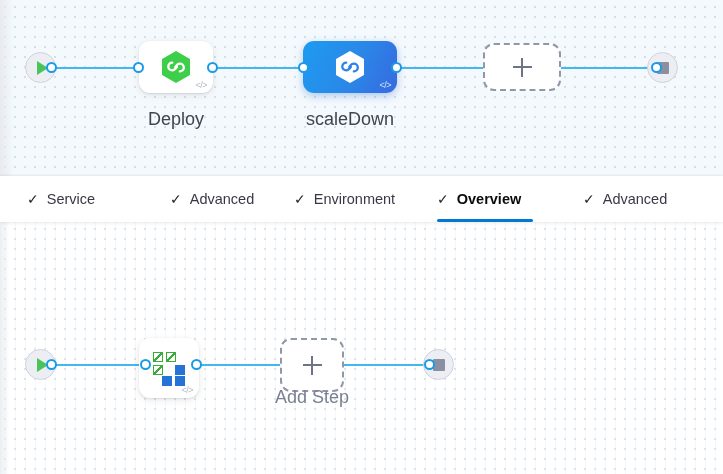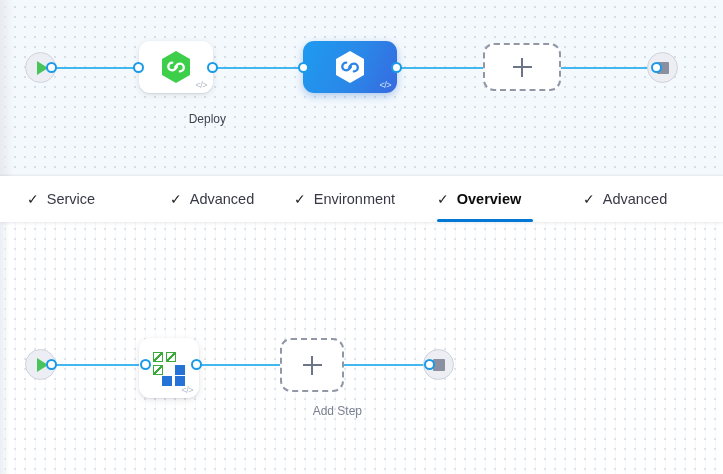--- a/index.html
+++ b/index.html
@@ -114,22 +114,22 @@
   }
   .code-badge {
     position: absolute; right: 6px; bottom: 3px;
     font-size: 9px; line-height: 1; color: #b4bbc6;
     font-family: "Liberation Sans", sans-serif; letter-spacing: -0.5px;
   }
   .node-card.selected .code-badge { color: #cfe4fa; }
 
   .node-label {
     position: absolute;
-    text-align: right;
-    font-size: 12px;
+    text-align: center;
+    font-size: 18px;
     color: #41444f;
     line-height: 19px;
     z-index: 2;
   }
   .node-label.muted { color: #7a8091; }
 
   .add-box {
     position: absolute;
     border-radius: 11px;
     border: 2px dashed #9297a8;
@@ -196,20 +196,21 @@
         <polygon points="16,1 30,9 30,25 16,33 2,25 2,9" fill="#ffffff"></polygon>
         <g fill="none" stroke="#2d85e8" stroke-width="2.4" stroke-linecap="round">
           <path d="M12.2 12.6 a3.9 3.9 0 1 0 0 7.8 c2.6 0 3.4 -1.6 4.6 -3.4"></path>
           <path d="M19.9 21.4 a3.9 3.9 0 1 0 0 -7.8 c-2.6 0 -3.4 1.6 -4.6 3.4"></path>
         </g>
       </svg>
       <span class="code-badge">&lt;/&gt;</span>
     </div>
     <div class="dot" style="left:298px; top:62px;"></div>
     <div class="dot" style="left:391px; top:62px;"></div>
+    <div class="node-label" style="left:296px; top:110px; width:108px;">scaleDown</div>
 
     <div class="add-box" style="left:483px; top:43px; width:78px; height:48px;">
       <div class="plus"></div>
     </div>
 
     <div class="dot" style="left:651px; top:62px;"></div>
     <div class="terminal" style="left:647px; top:52px;">
       <div class="stop-sq"></div>
     </div>
   </div>
@@ -266,21 +267,21 @@
     </div>
     <div class="dot" style="left:140px; top:137px;"></div>
     <div class="dot" style="left:191px; top:137px;"></div>
 
     <div class="node-label" style="left:99px; top:184px; width:140px;">
     </div>
 
     <div class="add-box" style="left:280px; top:116px; width:64px; height:54px;">
       <div class="plus"></div>
     </div>
-    <div class="node-label muted" style="left:262px; top:180px; width:100px;">Add Step</div>
+    <div class="node-label muted" style="left:262px; top:166px; width:100px;">Add Step</div>
 
     <div class="dot" style="left:424px; top:137px;"></div>
     <div class="terminal" style="left:423px; top:127px;">
       <div class="stop-sq"></div>
     </div>
   </div>
 
 </div>
 
 </body></html>

